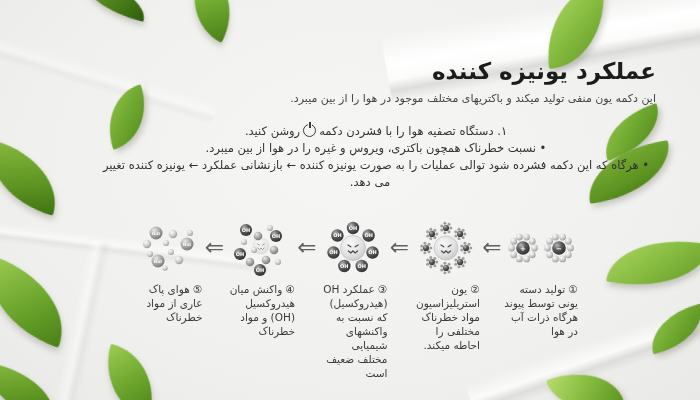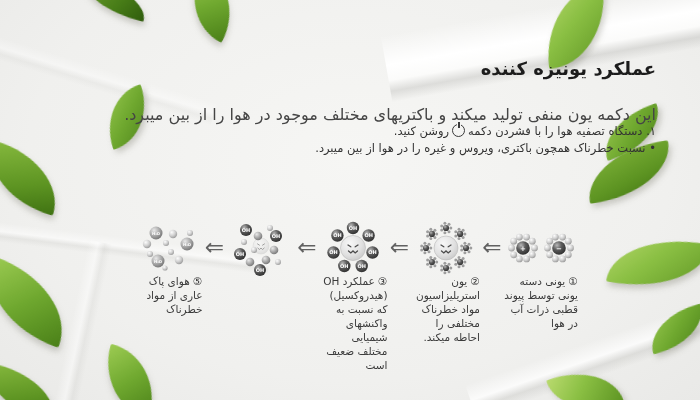--- a/index.html
+++ b/index.html
@@ -24,38 +24,38 @@
   .leaf { position:absolute; z-index:2; filter:drop-shadow(2px 4px 3px rgba(85,85,70,0.28)); }
   .tlbr { border-radius: 3% 97% 3% 97% / 3% 97% 3% 97%; }
   .trbl { border-radius: 97% 3% 97% 3% / 97% 3% 97% 3%; }
   .g1 { background:linear-gradient(135deg,#b9da6e 0%,#8abf43 45%,#5d9422 100%); }
   .g2 { background:linear-gradient(135deg,#9ccb52 0%,#6fa82f 50%,#4a8018 100%); }
   .g3 { background:linear-gradient(160deg,#86b93e 0%,#5d9422 60%,#3f7212 100%); }
   .g4 { background:linear-gradient(120deg,#6fa030 0%,#477c17 60%,#2f5c0c 100%); }
 
   
   .content { position:absolute; z-index:5; }
-  #title { right:44px; top:58px; font-size:18px; font-weight:bold; color:#1c1c1c; direction:rtl; }
-  #subtitle { right:44px; top:105px; font-size:16px; color:#454545; direction:rtl; }
+  #title { right:44px; top:58px; font-size:23px; font-weight:bold; color:#1c1c1c; direction:rtl; }
+  #subtitle { right:44px; top:92px; font-size:11px; color:#454545; direction:rtl; }
   #instructions { right:44px; top:123px; width:560px; font-size:11.5px; color:#333; direction:rtl; text-align:right; }
-  #instructions .li { line-height:17px; }
+  #instructions .li { line-height:17px;text-align:center; }
   .hang { padding-right:12px; text-indent:-12px; }
 
   .btn-glyph { display:inline-block; width:11px; height:11px; border:1.3px solid #3a3a3a; border-radius:50%;
                position:relative; vertical-align:-2px; margin:0 3px; background:#f4f4f2; }
   .btn-glyph i { position:absolute; left:50%; top:-3.5px; transform:translateX(-50%); width:2px; height:6px;
                  background:#3a3a3a; border-left:1px solid #f4f4f2; border-right:1px solid #f4f4f2; }
   .mode-glyph { display:inline-block; vertical-align:-2px; margin:0 3px; }
 
   
   #diagram { left:134px; top:222px; width:444px; display:flex; direction:rtl;
              justify-content:space-between; align-items:flex-start; }
   .step { width:74px; display:flex; flex-direction:column; align-items:center; }
   .icon-box { height:52px; display:flex; align-items:center; justify-content:center; }
-  .step-label { width:100%; font-size:10.5px; line-height:1.34; color:#3b3b3b;
+  .step-label { margin-top:8px; width:100%; font-size:10.5px; line-height:1.34; color:#3b3b3b;
                 text-align:right; direction:rtl; }
   .step-num { color:#2f2f2f; }
   .arrow { width:24px; margin-top:14px; font-size:23px; color:#616161; text-align:center; line-height:1;
            flex:none; direction:ltr; }
 
   .oh-t { font-weight:bold; font-size:5px; fill:#ffffff; text-anchor:middle; font-family:"DejaVu Sans",sans-serif; }
   .h2o-t { font-weight:bold; font-size:3.8px; fill:#ffffff; text-anchor:middle; font-family:"DejaVu Sans",sans-serif; }
   .ion-t { font-weight:bold; font-size:7px; fill:#ffffff; text-anchor:middle; font-family:"DejaVu Sans",sans-serif; }
 </style>
 </head>
@@ -137,35 +137,36 @@
   <div class="leaf tlbr g2" style="left:102px;top:350px;width:56px;height:62px;transform:rotate(15deg)"></div>
 
   <div id="title" class="content">عملکرد یونیزه کننده</div>
   <div id="subtitle" class="content">این دکمه یون منفی تولید میکند و باکتریهای مختلف موجود در هوا را از بین میبرد.</div>
 
   <div id="instructions" class="content">
     <div class="li">
       <span>۱. دستگاه تصفیه هوا را با فشردن دکمه</span><span class="btn-glyph"><i></i></span><span>روشن کنید.</span>
     </div>
     <div class="li">• نسبت خطرناک همچون باکتری، ویروس و غیره را در هوا از بین میبرد.</div>
+    <div class="li hang">• هرگاه که این دکمه فشرده شود توالی عملیات را به صورت یونیزه کننده ← بازنشانی عملکرد ← یونیزه کننده تغییر می دهد.</div>
   </div>
 
   <div id="diagram" class="content">
 
     <div class="step">
       <div class="icon-box">
         <svg width="74" height="38" viewBox="0 0 74 38">
           <use href="#rosette" transform="translate(19,19)"></use>
           <text x="19" y="21.7" class="ion-t">+</text>
           <use href="#rosette" transform="translate(55,19)"></use>
           <text x="55" y="21.7" class="ion-t">−</text>
         </svg>
       </div>
       <div class="step-label">
-        <span class="step-num">①</span> <span>یونی دسته یونی توسط پیوند قطبی ذرات آب در هوا</span>
+        <span class="step-num">①</span> <span>تولید دسته یونی توسط پیوند هرگاه ذرات آب در هوا</span>
       </div>
     </div>
 
     <div class="arrow">⇐</div>
 
     <div class="step">
       <div class="icon-box">
         <svg width="58" height="54" viewBox="0 0 58 54">
           <circle cx="29" cy="27" r="12" fill="url(#gG)" stroke="#b8b8b8" stroke-width="0.6"></circle>
           <use href="#germFace" transform="translate(29,27)"></use>
@@ -254,20 +255,23 @@
           <g transform="translate(10,34)">
               <circle r="6" fill="url(#gD)"></circle>
               <text y="1.7" class="oh-t">OH</text>
             </g>
           <g transform="translate(30,50)">
               <circle r="6" fill="url(#gD)"></circle>
               <text y="1.7" class="oh-t">OH</text>
             </g>
         </svg>
       </div>
+      <div class="step-label">
+        <span class="step-num">④</span> <span>واکنش میان هیدروکسیل (OH) و مواد خطرناک</span>
+      </div>
     </div>
 
     <div class="arrow">⇐</div>
 
     <div class="step">
       <div class="icon-box">
         <svg width="66" height="48" viewBox="0 0 66 48">
           <circle cx="38" cy="10" r="4.2" fill="url(#gL)"></circle>
             <circle cx="12" cy="20" r="4.2" fill="url(#gL)"></circle>
           <circle cx="44" cy="36" r="4.2" fill="url(#gL)"></circle>

